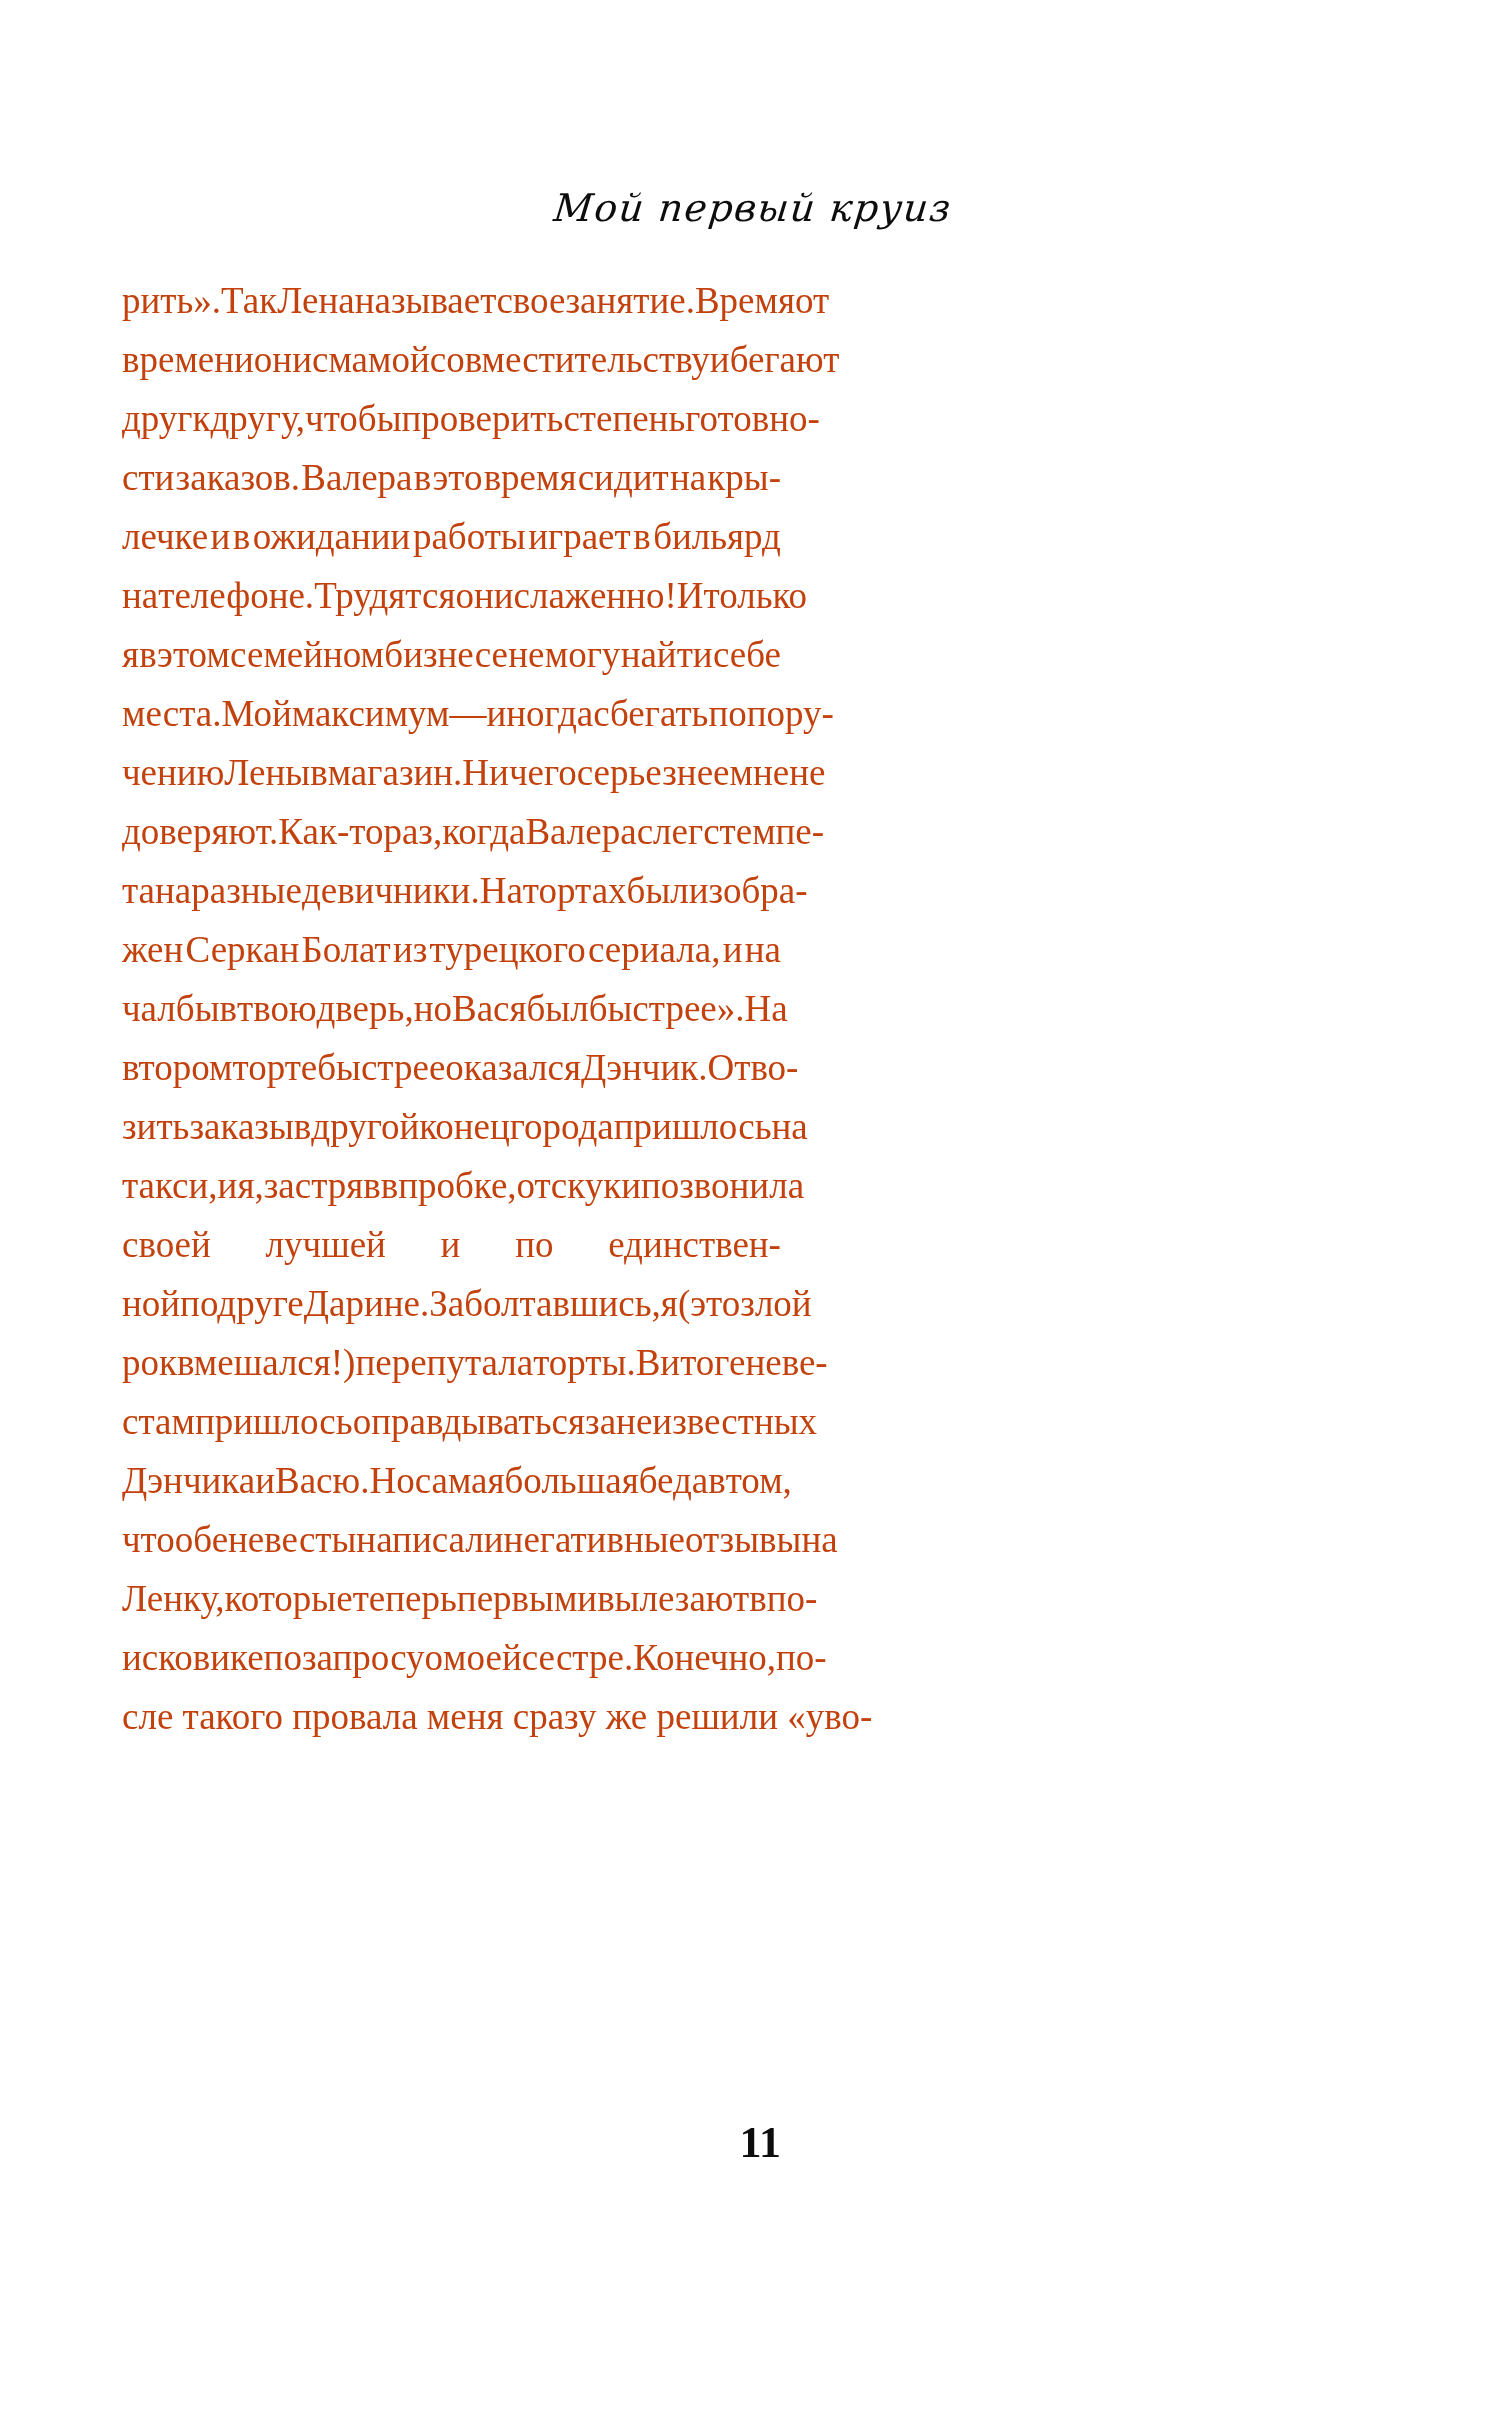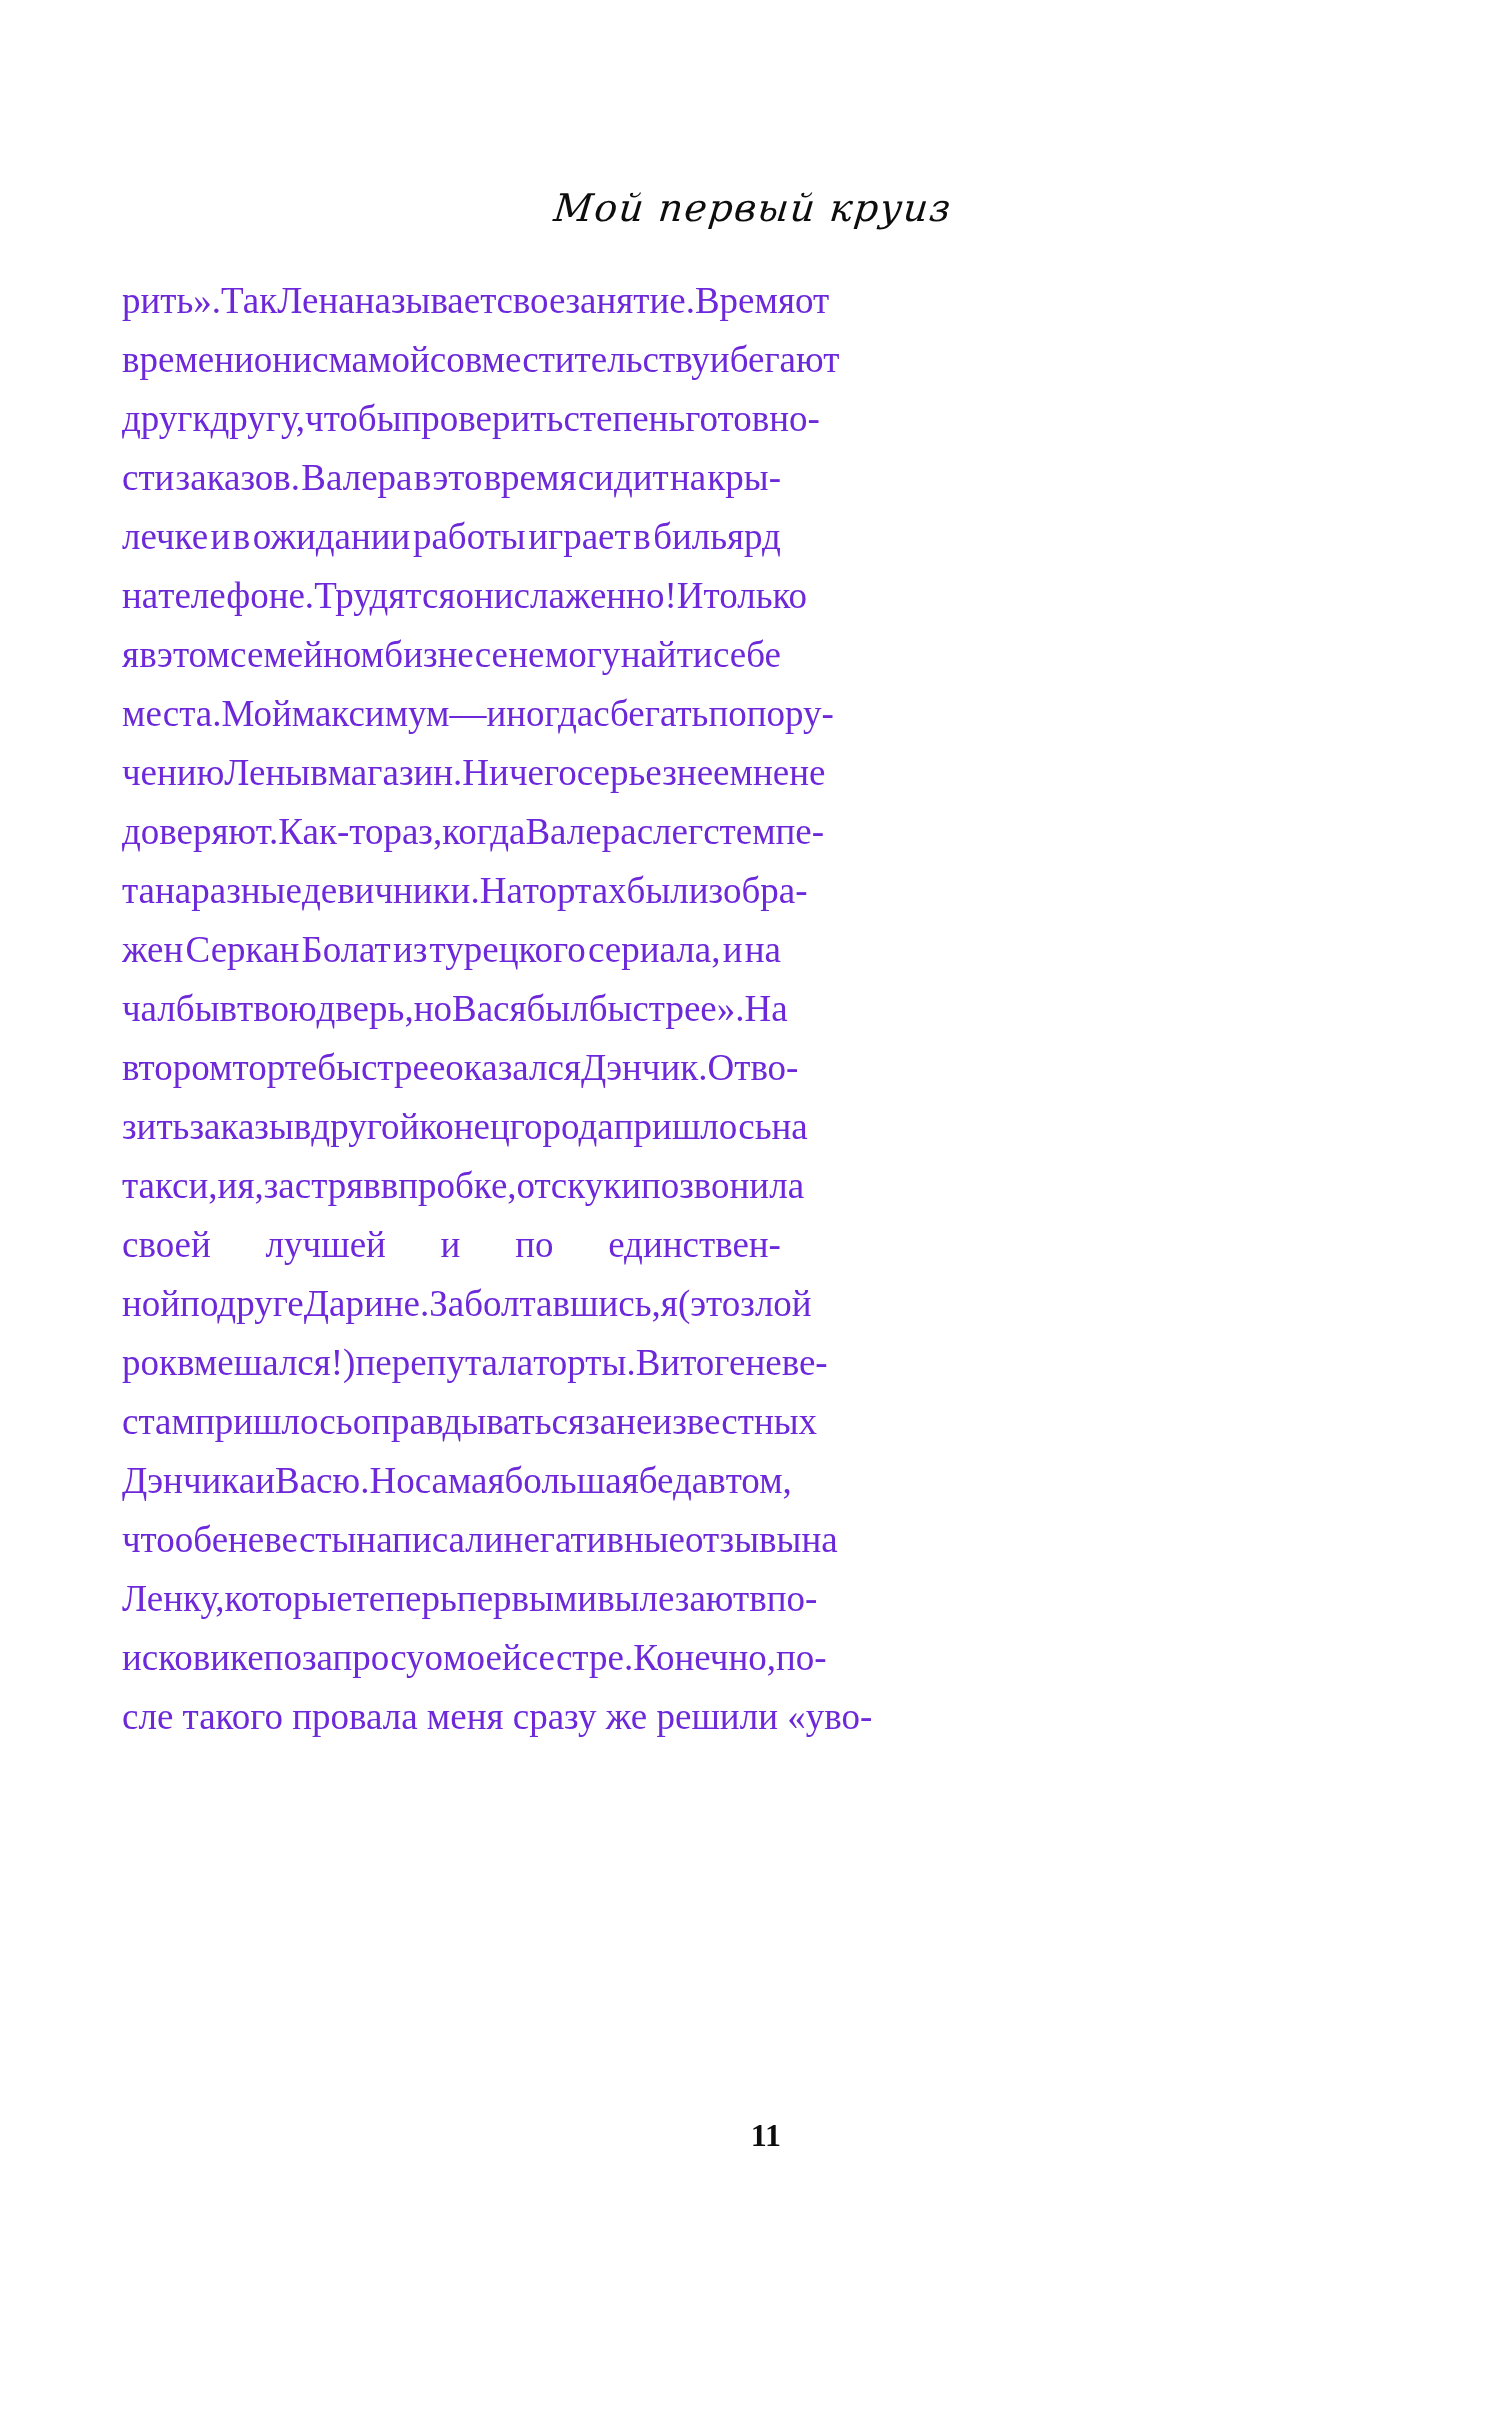--- a/index.html
+++ b/index.html
@@ -34,21 +34,21 @@
 
   
   .text-block {
     position: absolute;
     top: 271px;
     left: 122px;
     width: 659px;
     font-family: "Liberation Serif", "DejaVu Serif", serif;
     font-size: 37px;
     line-height: 59px;
-    color: #6d28d9;
+    color: #c2410c;
     text-align: justify;
     text-justify: inter-word;
     -webkit-hyphens: none;
     hyphens: none;
   }
   .line-just {
     display: flex;
     justify-content: space-between;
     white-space: pre;
   }
@@ -59,21 +59,21 @@
 
   
   .folio {
     position: absolute;
     top: 2117px;
     left: 122px;
     width: 659px;
     text-align: right;
     font-family: "Liberation Serif", "DejaVu Serif", serif;
     font-weight: bold;
-    font-size: 32px;
+    font-size: 44px;
     color: #0d0d0d;
   }
 </style>
 </head>
 <body>
 
 <div class="page">
 
   <div class="running-head">Мой первый круиз</div>
 

